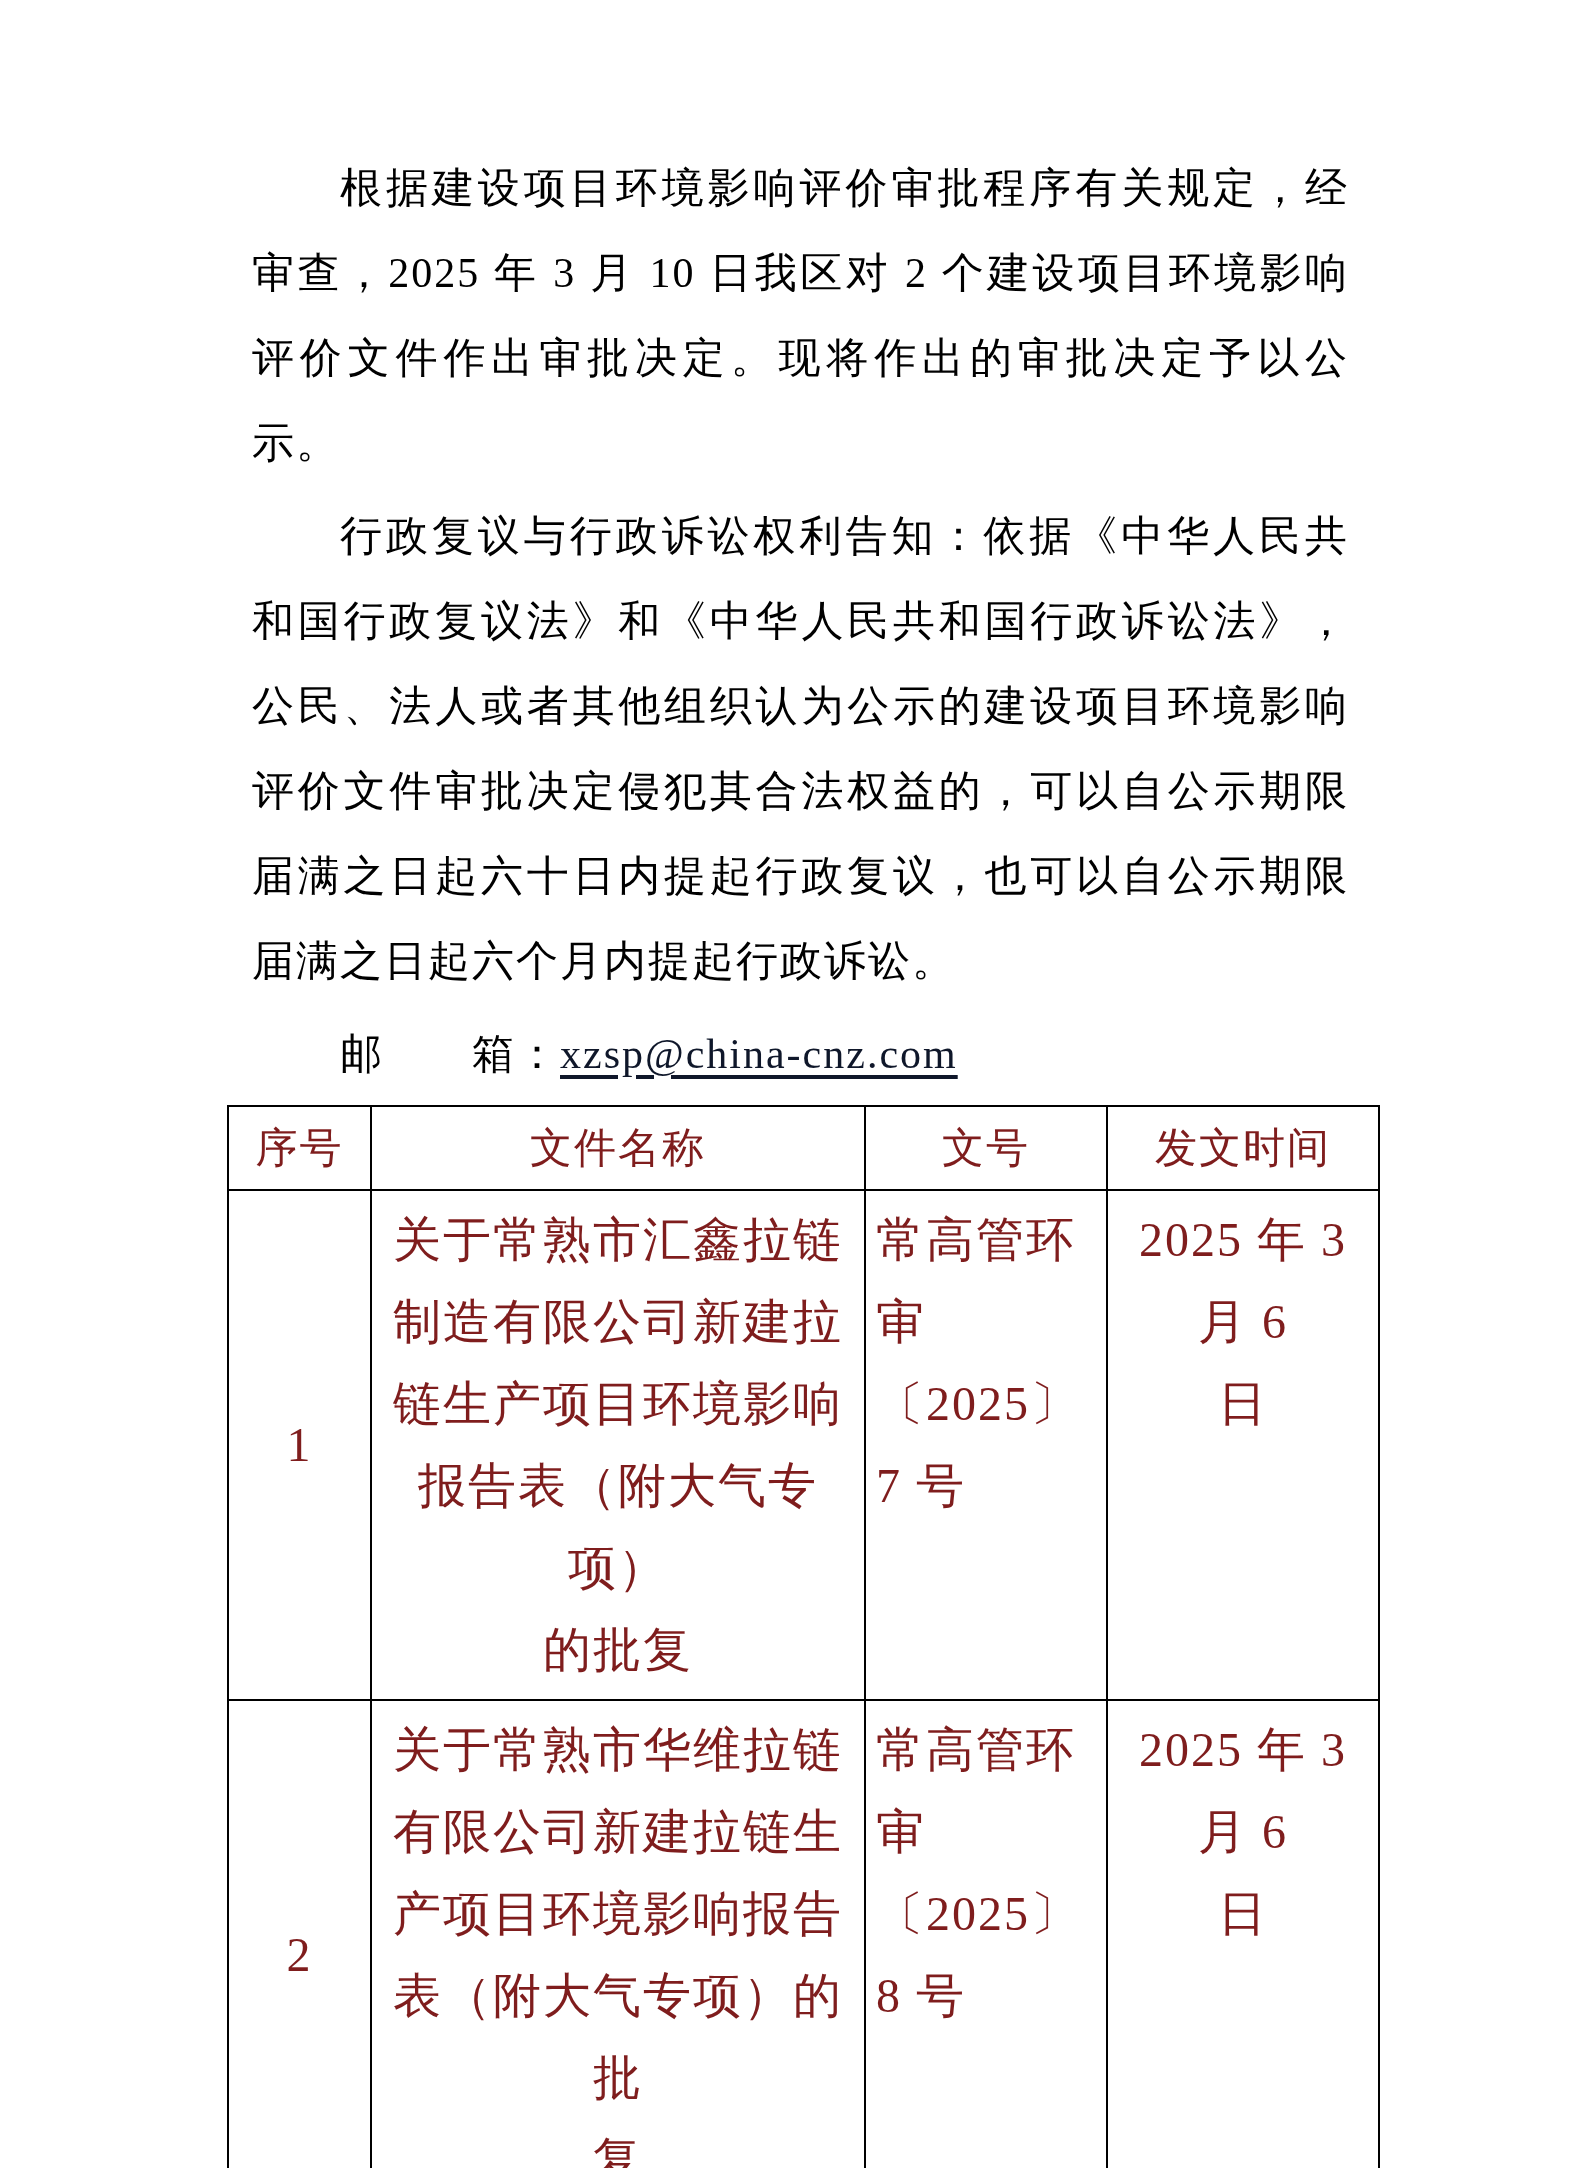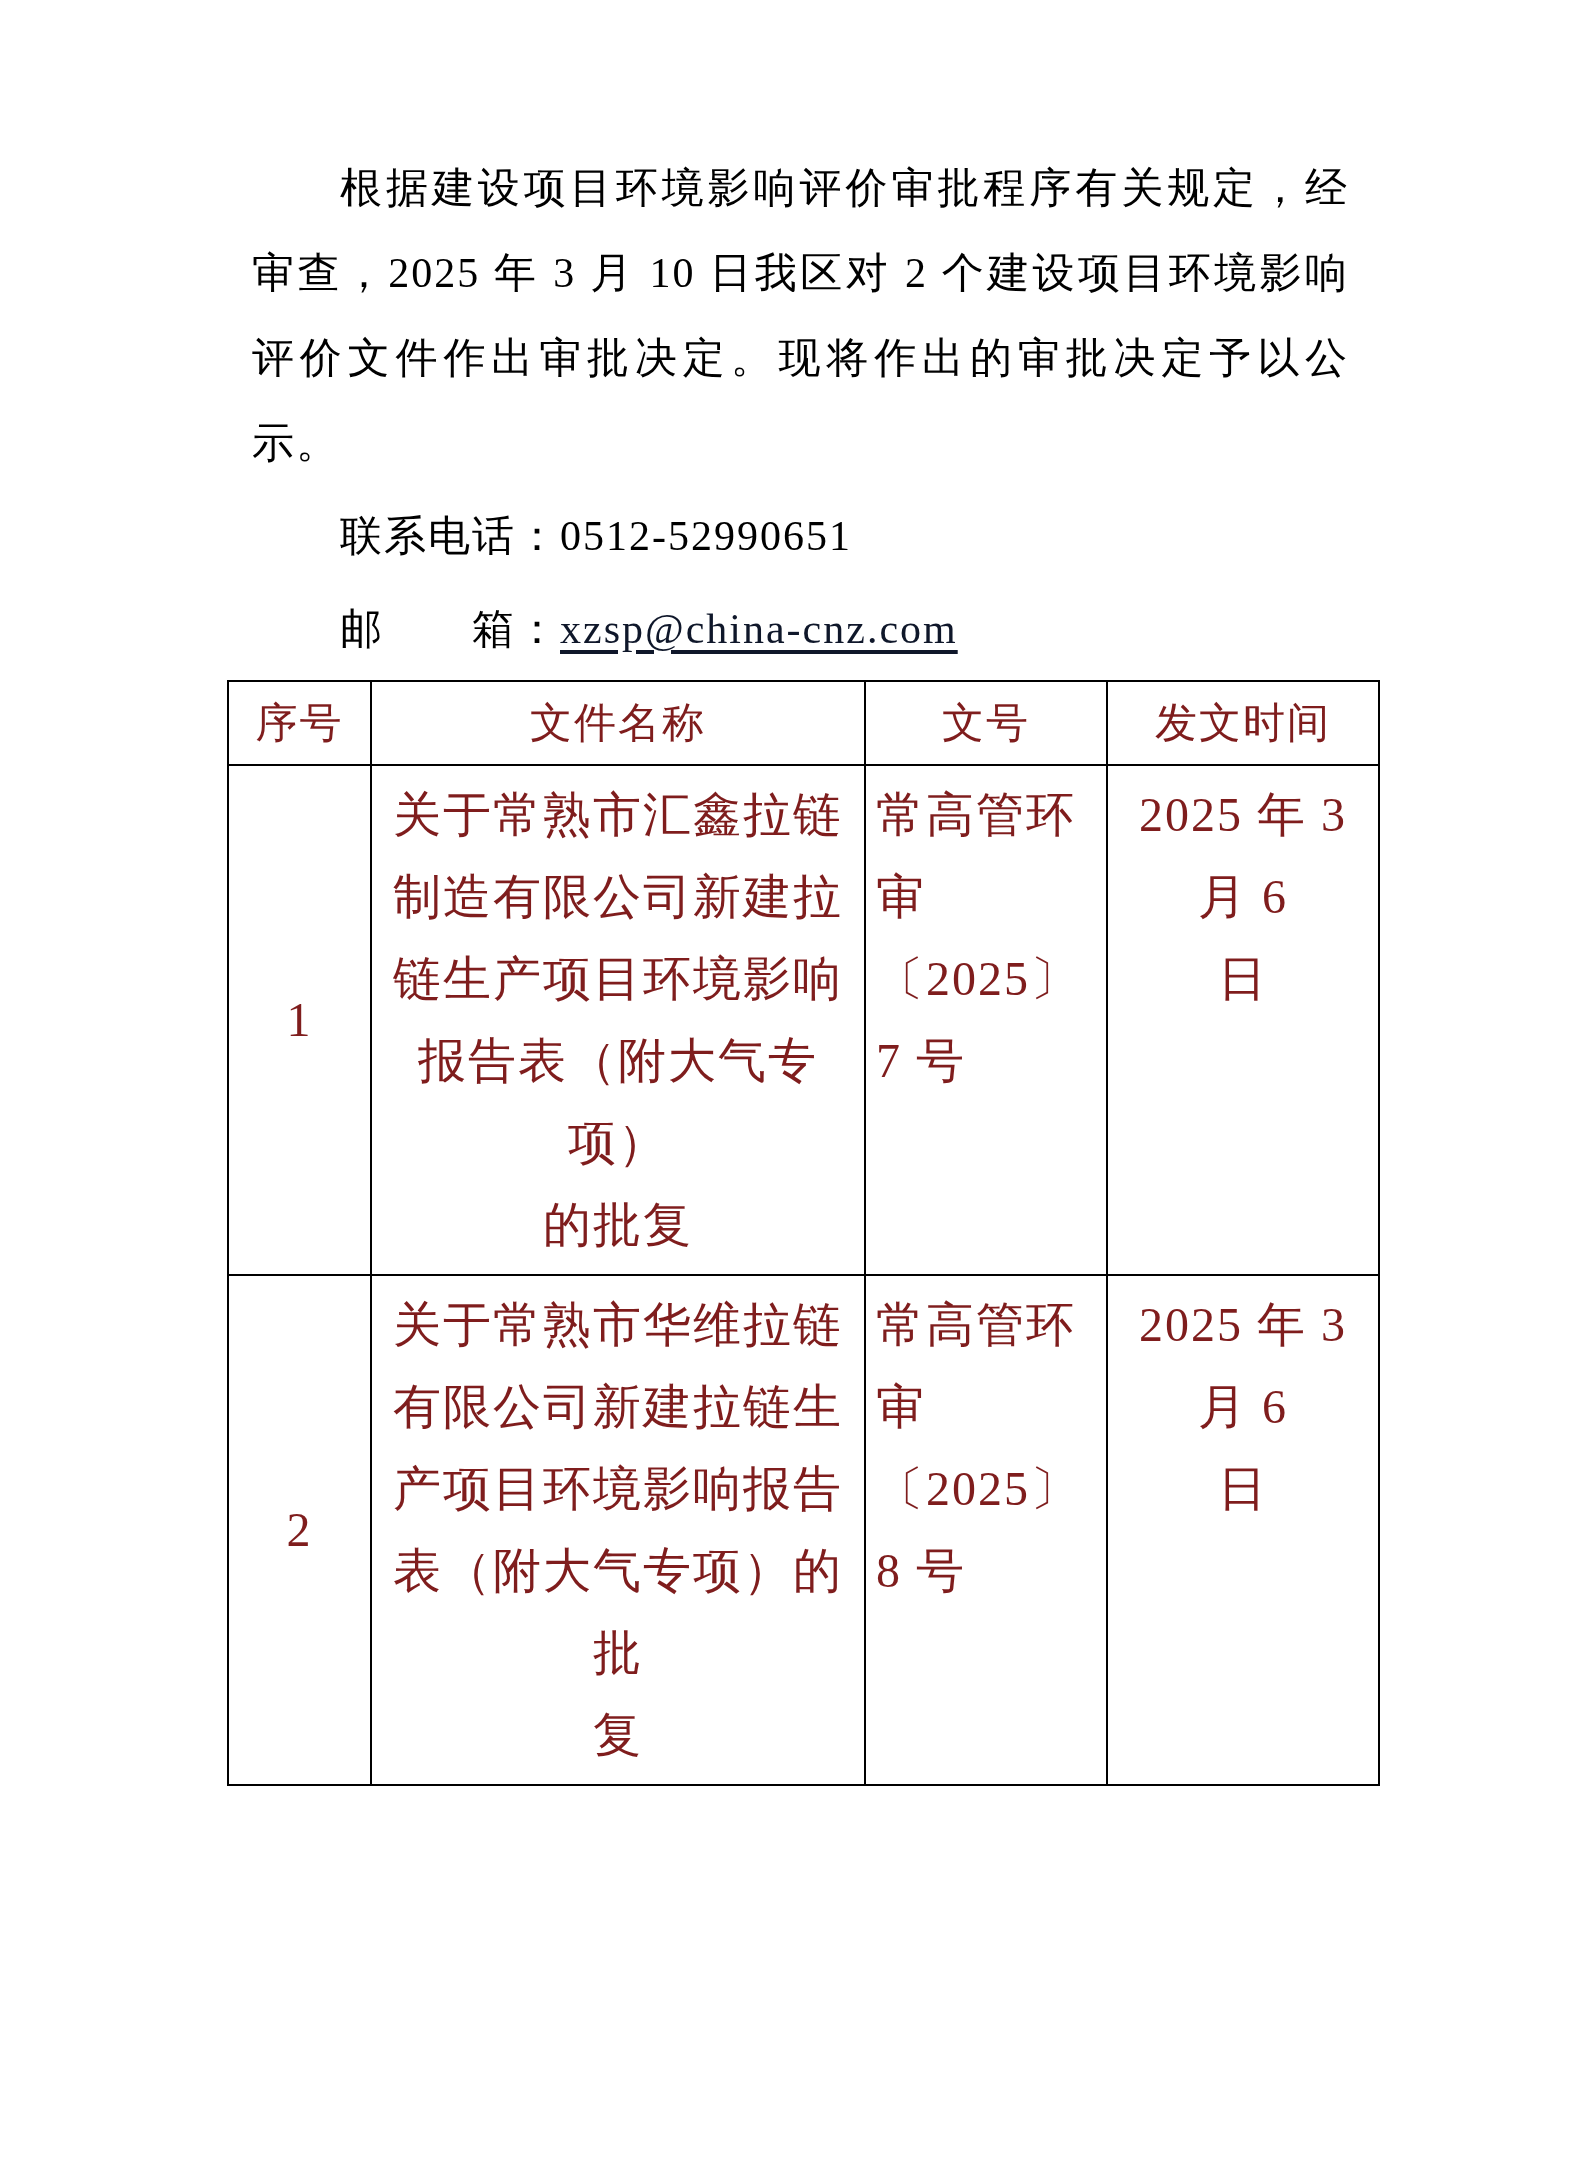--- a/index.html
+++ b/index.html
@@ -79,22 +79,22 @@
   td.cell-date { text-align: center; }
 </style>
 </head>
 <body>
 
 <div class="page">
   <div class="content">
 
     <p class="para">根据建设项目环境影响评价审批程序有关规定，经审查，2025 年 3 月 10 日我区对 2 个建设项目环境影响评价文件作出审批决定。现将作出的审批决定予以公示。</p>
 
+    <p class="para">行政复议与行政诉讼权利告知：依据《中华人民共和国行政复议法》和《中华人民共和国行政诉讼法》，公民、法人或者其他组织认为公示的建设项目环境影响评价文件审批决定侵犯其合法权益的，可以自公示期限届满之日起六十日内提起行政复议，也可以自公示期限届满之日起六个月内提起行政诉讼。</p>
 
-    <p class="para contact"><span>联系电话：</span><span>0512-52990651</span></p>
 
     <p class="para contact"><span>邮　　箱：</span><a class="email-link">xzsp@china-cnz.com</a></p>
 
     <table class="approval-table">
       <colgroup>
         <col class="c-idx">
         <col class="c-name">
         <col class="c-docno">
         <col class="c-date">
       </colgroup>

